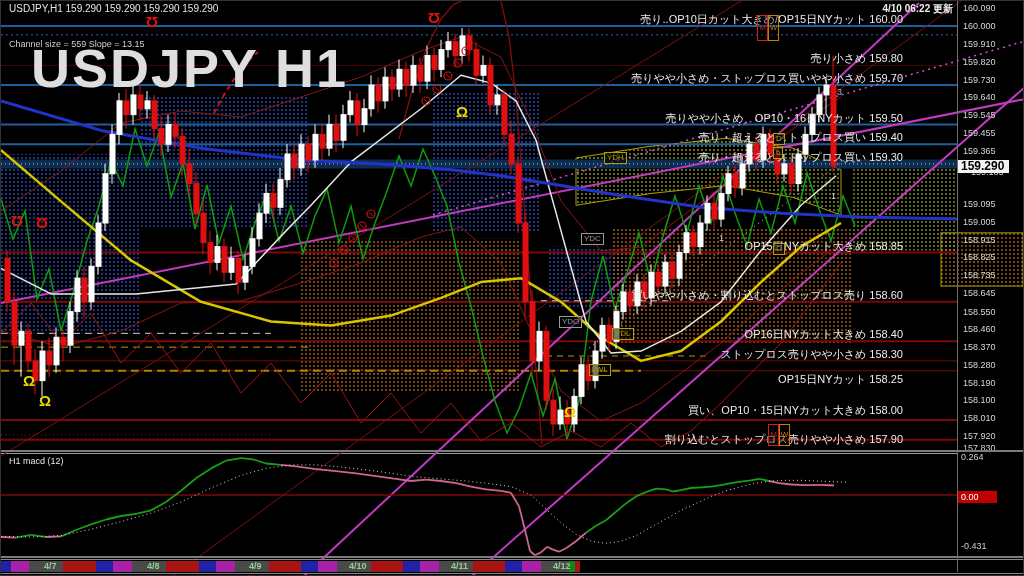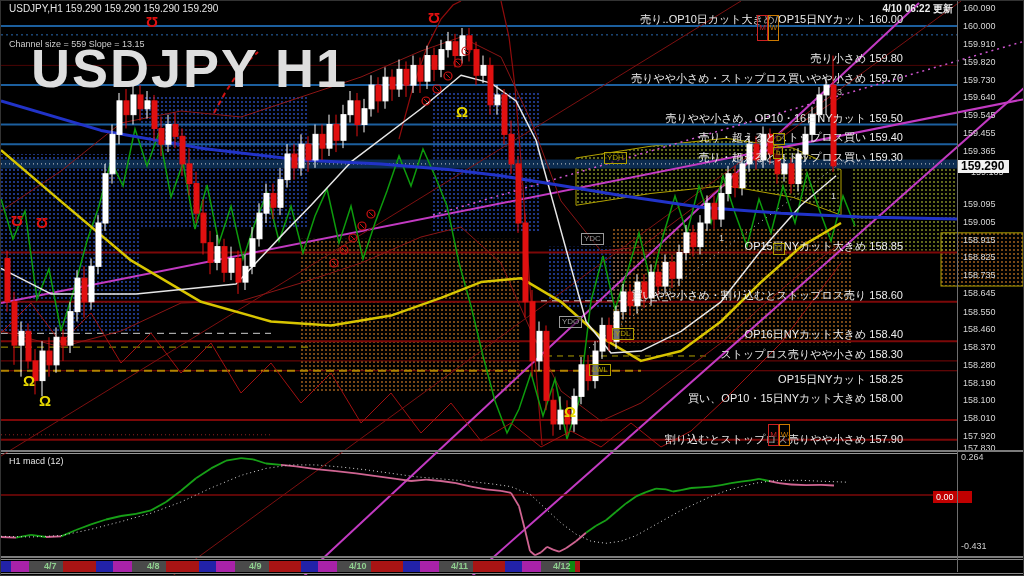--- a/index.html
+++ b/index.html
@@ -10,21 +10,21 @@
   .ohlc-line{left:8px;top:2px;font-size:10px;color:#e6e6e6;}
   .channel-info{left:8px;top:38px;font-size:9px;color:#cfcfcf;}
   .watermark{left:30px;top:36px;font-size:54px;font-weight:600;color:#dedede;letter-spacing:2px;}
   .updated{right:70px;top:1px;font-size:10px;color:#eee;font-weight:bold;}
   .annotation{font-size:11px;color:#ececec;right:120px;text-align:right;}
   .tick{font-size:9px;color:#d6d6d6;left:962px;}
   .price-box{left:957px;width:48px;height:13px;background:#f2f2f2;color:#000;
              font-size:12px;font-weight:bold;text-align:left;padding-left:3px;line-height:13px;}
   .macd-label{left:8px;top:455px;font-size:9px;color:#e6e6e6;}
   .macd-tick{left:960px;font-size:9px;color:#cfcfcf;}
-  .macd-zero-box{left:932px;top:490px;width:36px;height:12px;background:#c00000;color:#fff;
+  .macd-zero-box{left:957px;top:490px;width:36px;height:12px;background:#c00000;color:#fff;
                  font-size:9px;line-height:12px;padding-left:3px;}
   .sep{position:absolute;left:0;width:1024px;background:#7c7c7c;height:2px;}
   .vsep{position:absolute;top:0;left:956px;width:1px;height:571px;background:#6e6e6e;}
   .strip{position:absolute;left:0;top:558px;width:1024px;height:13px;background:#000;border-top:1px solid #888;border-bottom:1px solid #888;}
   .strip-seg{position:absolute;top:1px;height:11px;}
   .strip-date{position:absolute;top:1px;font-size:9px;font-weight:bold;color:#8fd08f;}
   .omega{position:absolute;font-size:15px;font-weight:bold;line-height:15px;}
   .omega.sell{color:#e01010;transform:rotate(180deg);}
   .omega.buy{color:#e8d800;}
   .tagbox{position:absolute;font-size:8px;line-height:10px;padding:0 2px;border:1px solid;background:rgba(0,0,0,.55);}
@@ -449,21 +449,21 @@
       <div class="abs annotation" style="top: 50.4px;">売り小さめ 159.80</div>
       <div class="abs annotation" style="top: 70.1px;">売りやや小さめ・ストップロス買いやや小さめ 159.70</div>
       <div class="abs annotation" style="top: 109.5px;">売りやや小さめ、OP10・16日NYカット 159.50</div>
       <div class="abs annotation" style="top: 129.2px; margin-left: 42px;">売り・超えるとストップロス買い 159.40</div>
       <div class="abs annotation" style="top: 148.9px;">売り・超えるとストップロス買い 159.30</div>
       <div class="abs annotation" style="top: 237.55px;">OP15日NYカット大きめ 158.85</div>
       <div class="abs annotation" style="top: 286.8px;">買いやや小さめ・割り込むとストップロス売り 158.60</div>
       <div class="abs annotation" style="top: 326.2px;">OP16日NYカット大きめ 158.40</div>
       <div class="abs annotation" style="top: 345.9px;">ストップロス売りやや小さめ 158.30</div>
       <div class="abs annotation" style="top: 370.75px;">OP15日NYカット 158.25</div>
-      <div class="abs annotation" style="top: 390px; margin-left: 41px;">買い、OP10・15日NYカット大きめ 158.00</div>
+      <div class="abs annotation" style="top: 402px; margin-left: 41px;">買い、OP10・15日NYカット大きめ 158.00</div>
       <div class="abs annotation" style="top: 431px;">割り込むとストップロス売りやや小さめ 157.90</div>
     </div>
   <div id="right-axis">
       <div class="abs tick" style="top: 2px;">160.090</div>
       <div class="abs tick" style="top: 20px;">160.000</div>
       <div class="abs tick" style="top: 38px;">159.910</div>
       <div class="abs tick" style="top: 56px;">159.820</div>
       <div class="abs tick" style="top: 74px;">159.730</div>
       <div class="abs tick" style="top: 91px;">159.640</div>
       <div class="abs tick" style="top: 109px;">159.545</div>

